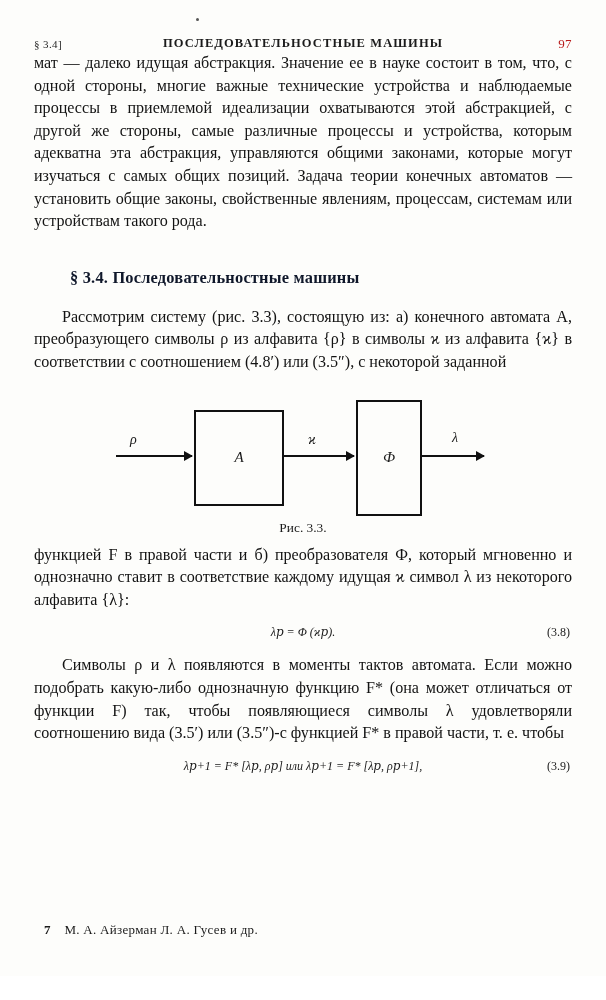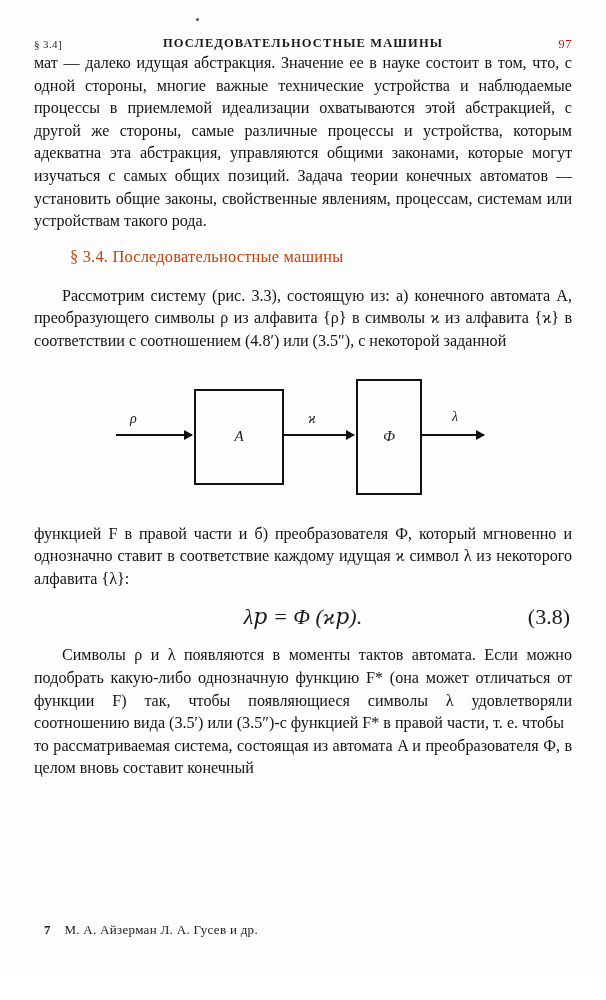--- a/index.html
+++ b/index.html
@@ -70,24 +70,24 @@
     color: #131313;
     hyphens: manual;
   }
   p.para.indent {
     text-indent: 28px;
   }
   .sp-after-1 { margin-bottom: 20px; }
 
   h2.section {
     font-size: 16.4px;
-    font-weight: normal;
-    margin: 14px 0 18px 0;
+    font-weight: bold;
+    margin: 35px 0 18px 0;
     padding-left: 36px;
-    color: #c2410c;
+    color: #0f172a;
     letter-spacing: 0.2px;
   }
 
   
   .figure {
     margin: 22px 0 6px 0;
     position: relative;
     height: 142px;
   }
   .fig-canvas {
@@ -148,21 +148,21 @@
     left: 0;
     width: 538px;
     text-align: center;
     font-size: 13.4px;
     color: #1b1b1b;
   }
 
   .formula {
     position: relative;
     margin: 14px 0 14px 0;
-    font-size: 22px;
+    font-size: 12px;
     text-align: center;
     font-style: normal;
   }
   .formula .fml {
     font-style: italic;
   }
   .formula .num {
     position: absolute;
     right: 2px;
     font-style: normal;
@@ -223,33 +223,37 @@
         <div class="arrow arrow-2"></div>
         <div class="arrow-lbl lbl-x">ϰ</div>
 
         <div class="box box-f">
           <span>Ф</span>
         </div>
 
         <div class="arrow arrow-3"></div>
         <div class="arrow-lbl lbl-lam">λ</div>
       </div>
+      <div class="fig-caption">Рис. 3.3.</div>
     </div>
 
     <p class="para">функцией F в правой части и б) преобразователя Ф, который мгновенно и однозначно ставит в соответствие каждому идущая ϰ символ λ из некоторого алфавита {λ}:</p>
 
     <div class="formula">
       <span class="fml">λ𝑝 = Φ (ϰ𝑝).</span>
       <span class="num">(3.8)</span>
     </div>
 
     <p class="para indent">Символы ρ и λ появляются в моменты тактов автомата. Если можно подобрать какую-либо однозначную функцию F* (она может отличаться от функции F) так, чтобы появляющиеся символы λ удовлетворяли соотношению вида (3.5′) или (3.5″)-с функцией F* в правой части, т. е. чтобы</p>
 
-
-    <p class="para">то рассматриваемая система, состоящая из автомата A и преобразователя Ф, в целом вновь составит конечный</p>
+    <div class="formula">
+      <span class="fml">λ𝑝+1 = F* [λ𝑝, ρ𝑝]    или    λ𝑝+1 = F* [λ𝑝, ρ𝑝+1],</span>
+      <span class="num">(3.9)</span>
+    </div>
+
 
   </div>
 
   <div class="footer">
     <span class="fnum">7</span>
     <span>М. А. Айзерман  Л. А. Гусев и др.</span>
   </div>
 
 </div>
 

